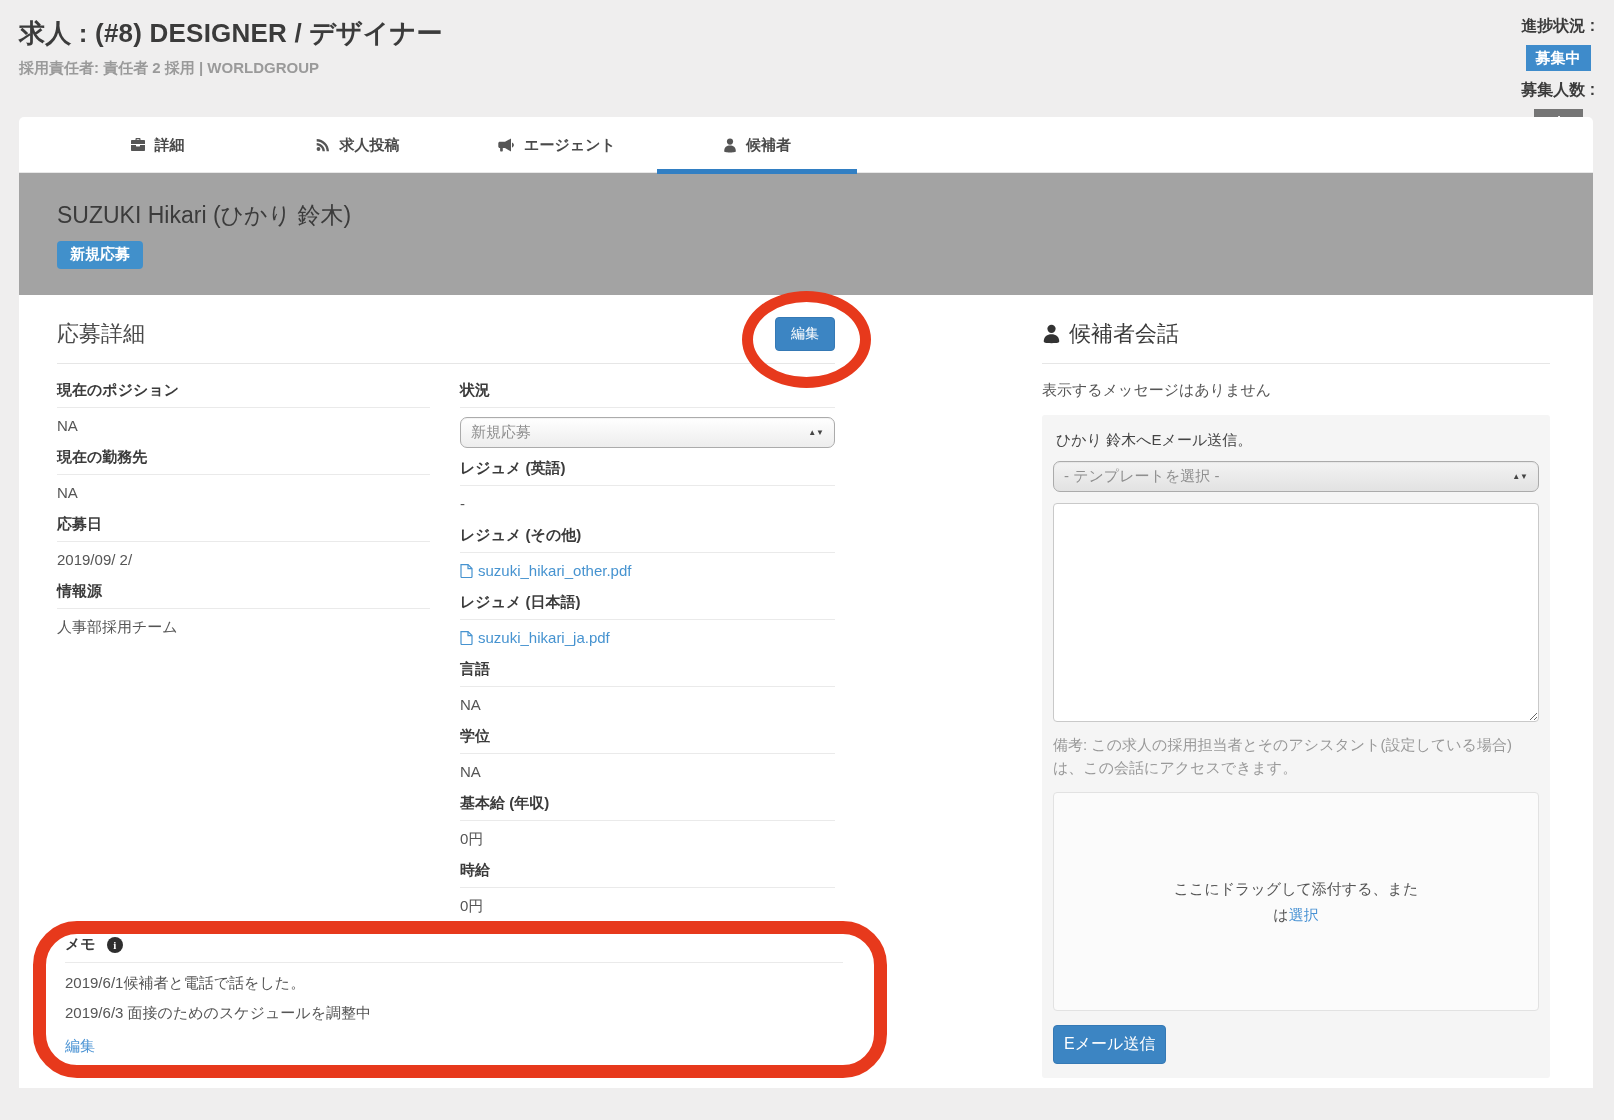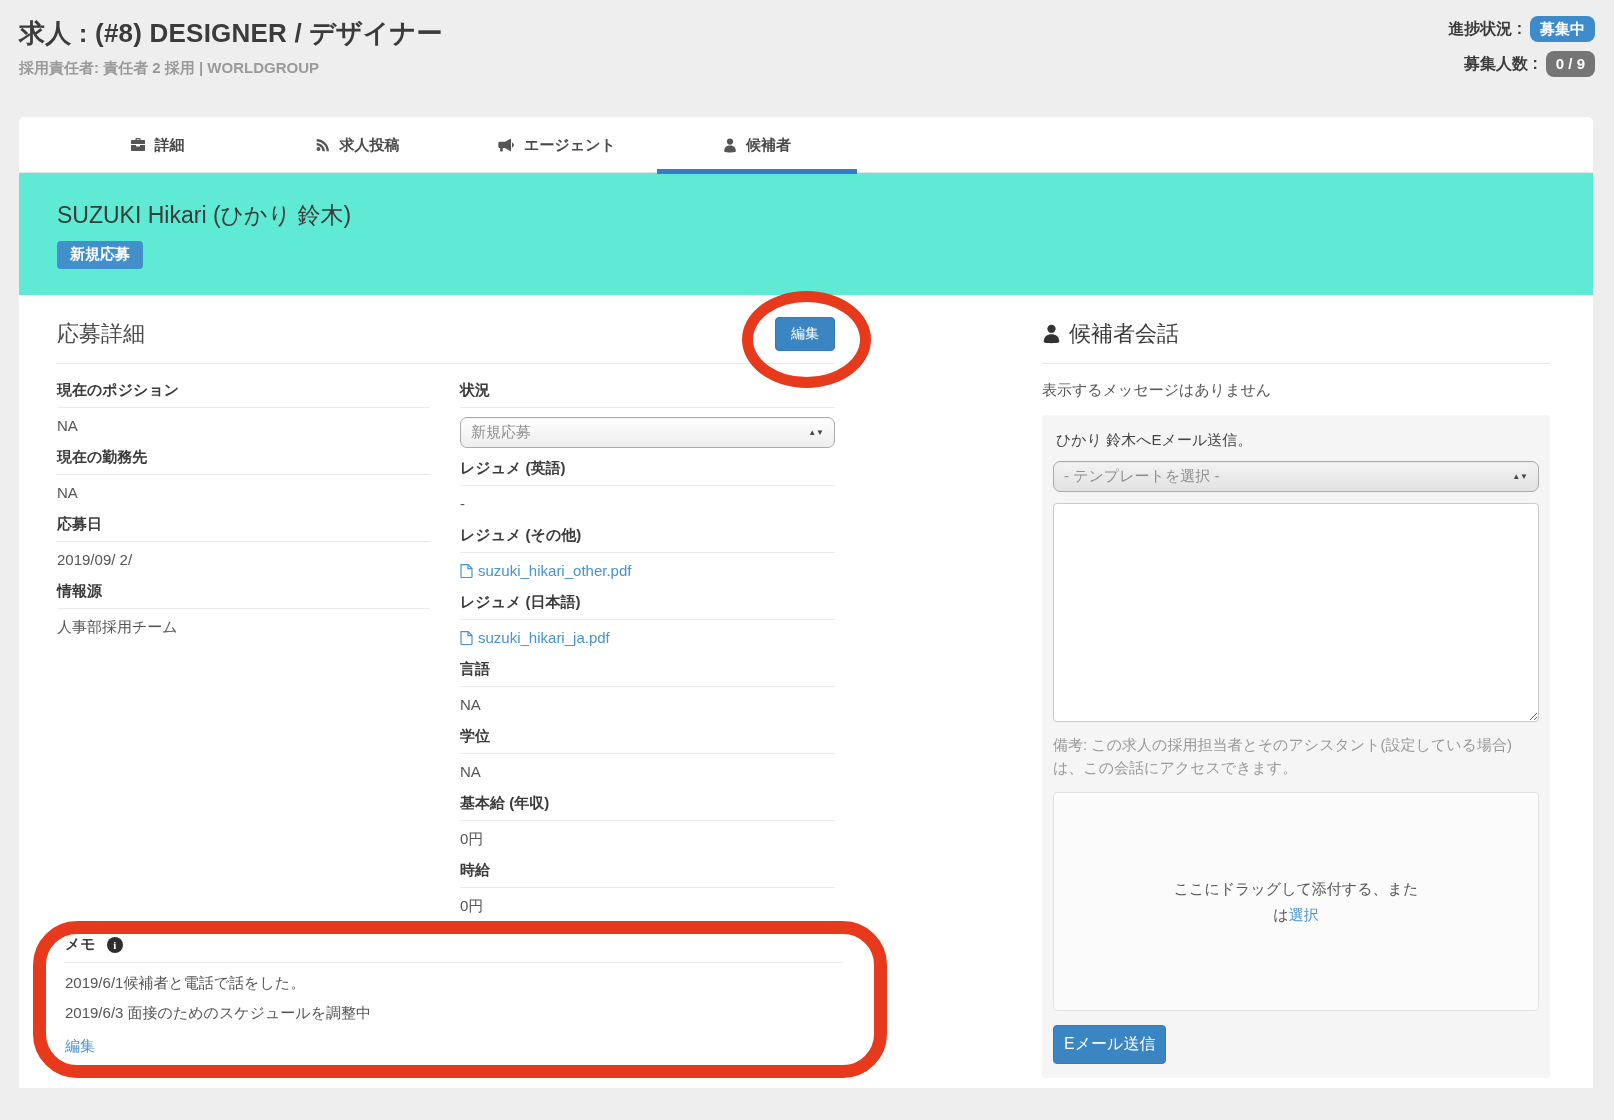--- a/index.html
+++ b/index.html
@@ -9,38 +9,38 @@
     background:#efeeee;
     position:relative;
     color:#333;
     overflow:hidden;
   }
   
   .page-header { position:absolute; left:19px; top:16px; right:19px; }
   .page-title { font-size:26px; font-weight:bold; color:#3b3b3b; letter-spacing:.2px; }
   .page-subtitle { font-size:15px; color:#9a9a9a; margin-top:8px; font-weight:bold; }
   .header-right { position:absolute; right:0; top:0; text-align:right; }
-  .hr-row { margin-bottom:9px; display:flex; justify-content:flex-end; align-items:center; gap:8px; }
+  .hr-row { margin-bottom:9px; display:flex; justify-content:flex-end; align-items:center; gap:8px;flex-direction:column; }
   .hr-label { font-size:16px; font-weight:bold; color:#3b3b3b; }
-  .badge { display:inline-block; font-size:15px; font-weight:bold; color:#fff; padding:3px 10px 4px; border-radius:8px; line-height:19px; }
+  .badge { display:inline-block; font-size:15px; font-weight:bold; color:#fff; padding:3px 10px 4px; border-radius:0; line-height:19px; }
   .badge-blue { background:#3e8bcb; }
   .badge-gray { background:#757575; }
 
   
   .card { position:absolute; left:19px; top:117px; width:1574px; height:971px; background:#fff; border-radius:5px 5px 0 0; }
 
   
   .tabbar { height:56px; border-bottom:1px solid #e8e8e8; display:flex; padding-left:38px; }
   .tab { width:200px; height:56px; display:flex; align-items:center; justify-content:center; gap:9px;
          font-size:15px; font-weight:bold; color:#4a4a4a; cursor:pointer; position:relative; }
   .tab .ticon { color:#555; display:inline-flex; }
   .tab.active::after { content:""; position:absolute; left:0; right:0; bottom:-1px; height:5px; background:#327fc3; }
 
   
-  .nameband { height:122px; background:#5eead4; padding:27px 0 0 38px; }
+  .nameband { height:122px; background:#a3a3a3; padding:27px 0 0 38px; }
   .cand-name { font-size:23px; color:#3b3b3b; }
   .cand-badge { display:inline-block; margin-top:10px; background:#4190cb; color:#fff; font-size:15px; font-weight:bold; padding:4px 13px 5px; border-radius:4px; }
 
   
   .content { position:relative; height:793px; background:#fff; }
 
   
   .left-panel { position:absolute; left:38px; top:18px; width:778px; }
   .panel-head { display:flex; justify-content:space-between; align-items:center; height:42px; }
   .panel-title { font-size:22px; color:#4a4a4a; }

